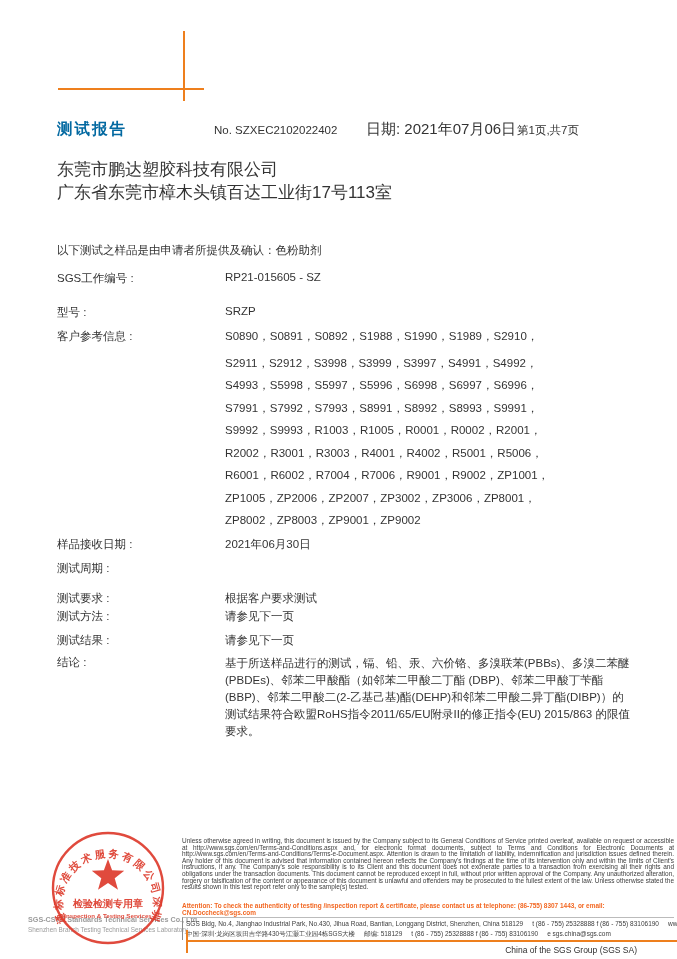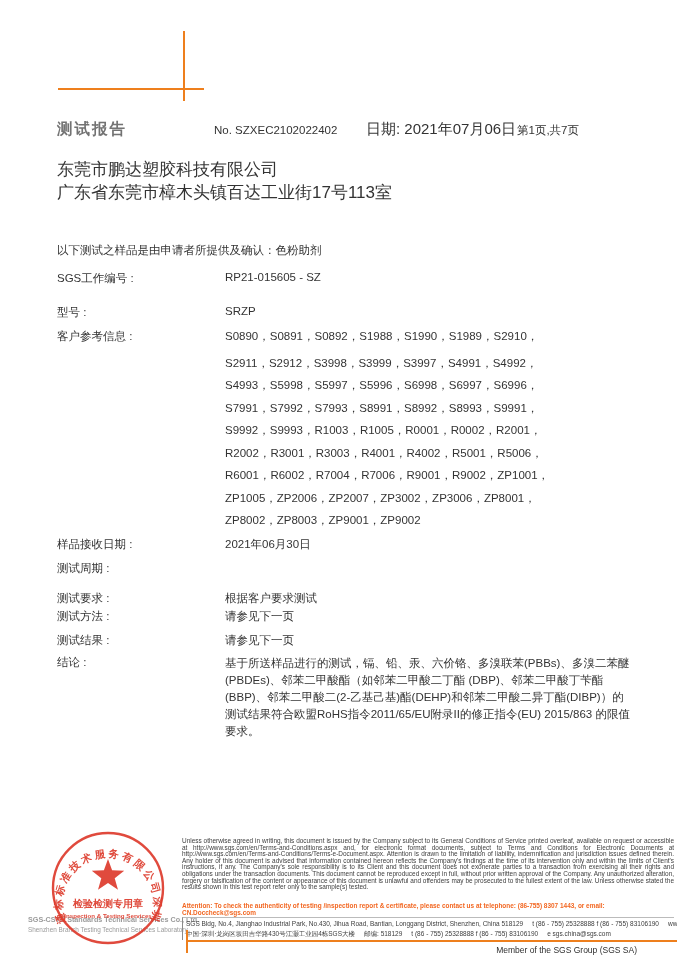--- a/index.html
+++ b/index.html
@@ -5,21 +5,21 @@
   html,body{margin:0;padding:0;background:#fff;}
   #page{position:relative;width:677px;height:959px;background:#ffffff;overflow:hidden;
         font-family:"Liberation Sans","DejaVu Sans",sans-serif;color:#3a3a3a;}
   
   .sgs-logo{position:absolute;left:84px;top:27px;font-size:58px;font-weight:bold;
             color:#8f8f8f;letter-spacing:-3px;line-height:1;}
   .logo-hline{position:absolute;left:58px;top:88px;width:146px;height:2px;background:#ee7f1d;}
   .logo-vline{position:absolute;left:183px;top:31px;width:2px;height:70px;background:#ee7f1d;}
   
   .title-row{position:absolute;left:57px;top:119px;right:40px;display:flex;align-items:baseline;}
-  .report-title{font-size:15.5px;font-weight:bold;color:#737373;width:157px;letter-spacing:2px;font-family:Liberation Serif, serif;}
+  .report-title{font-size:15.5px;font-weight:bold;color:#0369a1;width:157px;letter-spacing:2px;font-family:Liberation Serif, serif;}
   .report-no{font-size:11.5px;width:152px;color:#333;}
   .report-date{font-size:15px;width:151px;color:#333;}
   .report-page{font-size:11.5px;color:#333;}
   
   .applicant{position:absolute;left:57px;top:158px;font-size:17px;line-height:23px;color:#333;}
   
   .content{position:absolute;left:57px;top:243px;width:575px;font-size:11.5px;color:#333;}
   .intro{margin-bottom:13px;}
   .row{display:flex;align-items:flex-start;}
   .lbl{width:168px;flex:none;}
@@ -162,15 +162,15 @@
     <div class="addr-row">
       <span>中国·深圳·龙岗区坂田吉华路430号江灏工业园4栋SGS大楼</span>
       <span>邮编: 518129</span>
       <span>t (86 - 755) 25328888   f (86 - 755) 83106190</span>
       <span>e sgs.china@sgs.com</span>
     </div>
   </div>
 
   <div class="footer-hline"></div>
   <div class="footer-vline"></div>
-  <div class="member-line">Member of the SGS Group (SGS SA)</div>
+  <div class="member-line">China of the SGS Group (SGS SA)</div>
 
 </div>
 
 </body></html>

